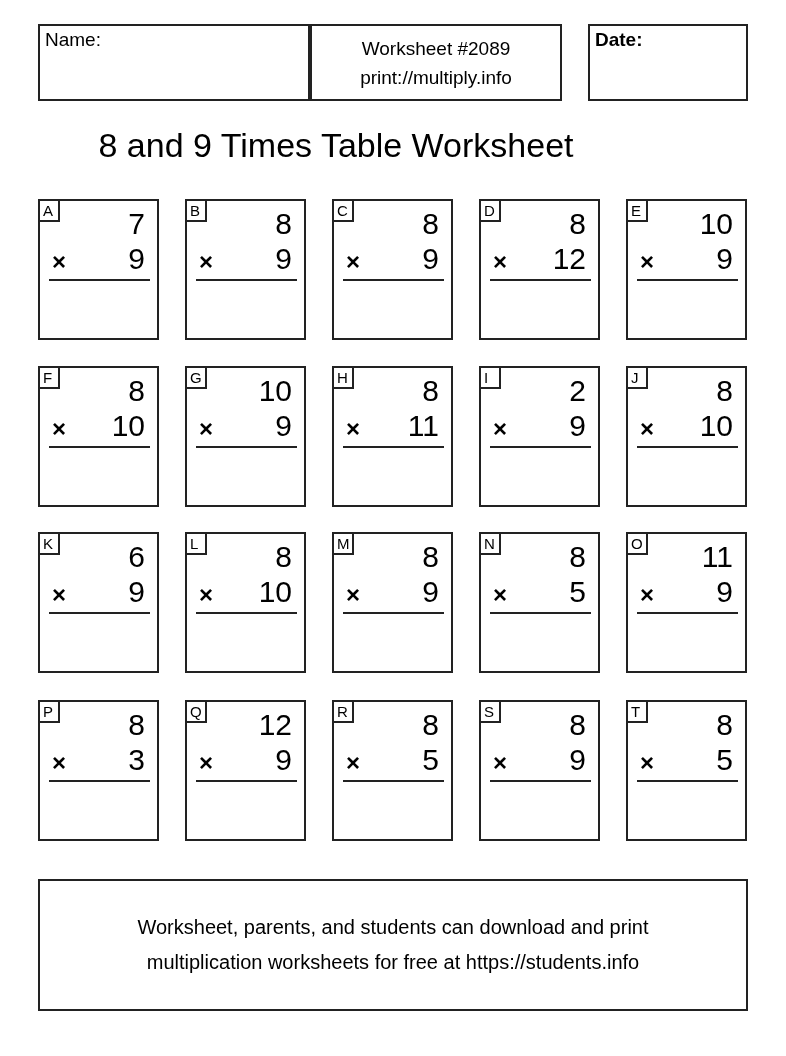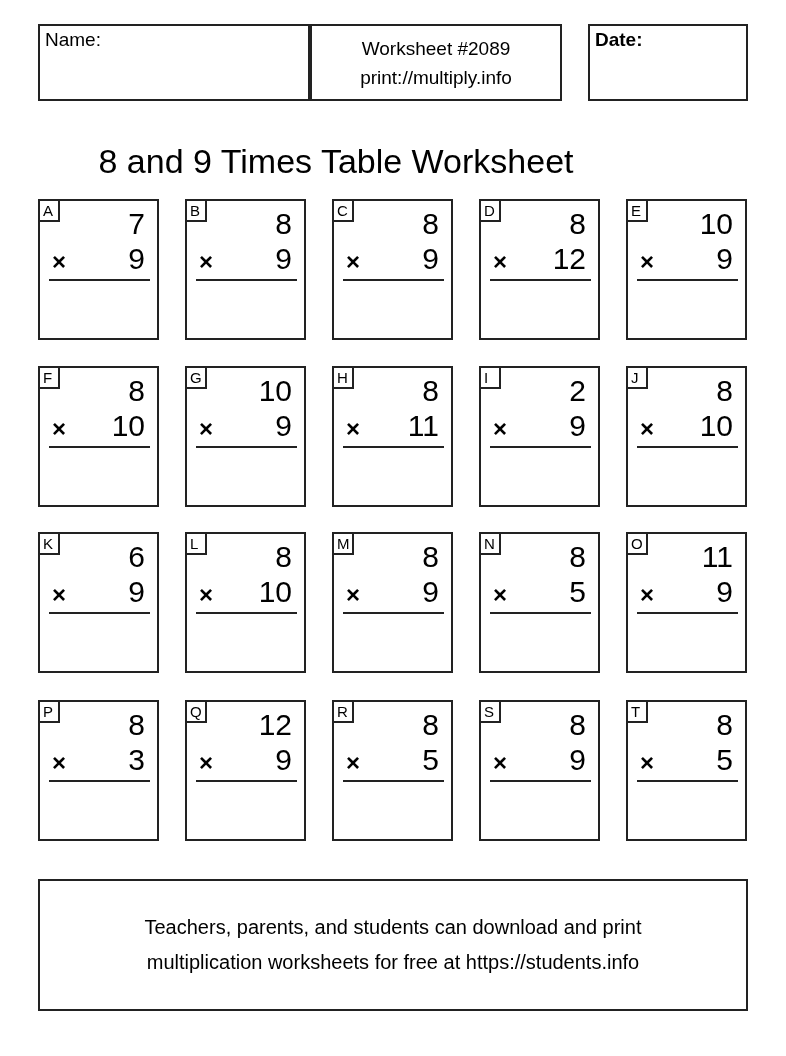--- a/index.html
+++ b/index.html
@@ -9,21 +9,20 @@
     }
     .box { position: absolute; border: 2px solid #222; box-sizing: border-box; background: #fff; }
     .hdr-label { position: absolute; left: 5px; top: 3px; font-size: 19px; }
     .hdr-center {
       display: flex; flex-direction: column; align-items: center; justify-content: center;
       height: 100%; font-size: 19px; line-height: 29px;
     }
     .title {
       position: absolute; left: 0; width: 672px; top: 126px; text-align: center;
       font-size: 34px;
-      margin-top: 16px;
     }
     .card { position: absolute; width: 121px; height: 141px; border: 2px solid #222; box-sizing: border-box; }
     .card .letter {
       position: absolute; left: -2px; top: -2px; width: 22px; height: 23px;
       border: 2px solid #222; box-sizing: border-box; font-size: 15px; line-height: 19px;
       padding-left: 3px; background: #fff;
     }
     .card .top-num {
       position: absolute; right: 12px; top: 6px; font-size: 30px; line-height: 34px; text-align: right;
     }
@@ -222,16 +221,16 @@
       <span class="top-num">8</span>
       <span class="times">×</span>
       <span class="bot-num">5</span>
       <div class="rule"></div>
       <div class="answer"></div>
     </div>
   </div>
 
 <div class="box" style="left:38px; top:879px; width:710px; height:132px;">
   <div class="footer-text">
-    <span>Teachers, parents, and students can download and print</span>
+    <span>Worksheet, parents, and students can download and print</span>
     <span>multiplication worksheets for free at https://students.info</span>
   </div>
 </div>
 
 </body></html>

